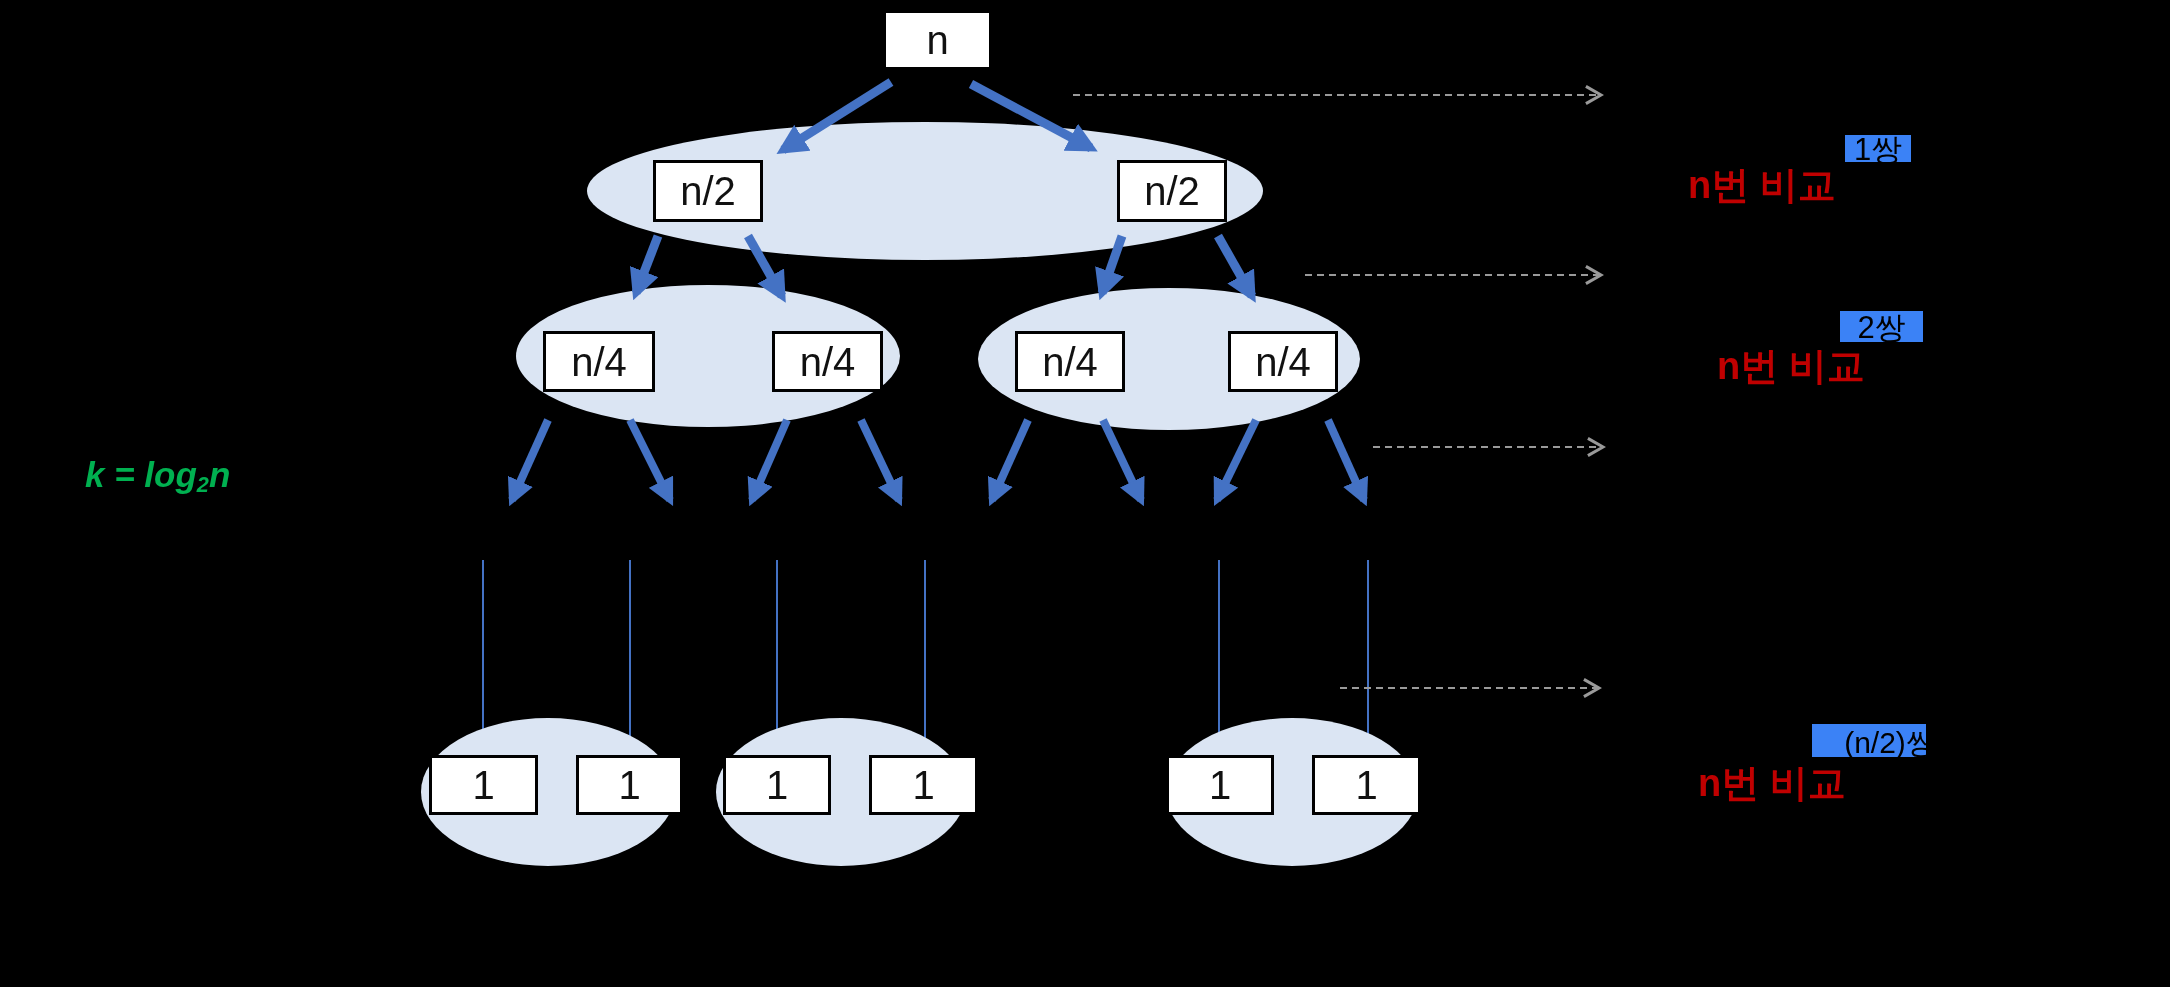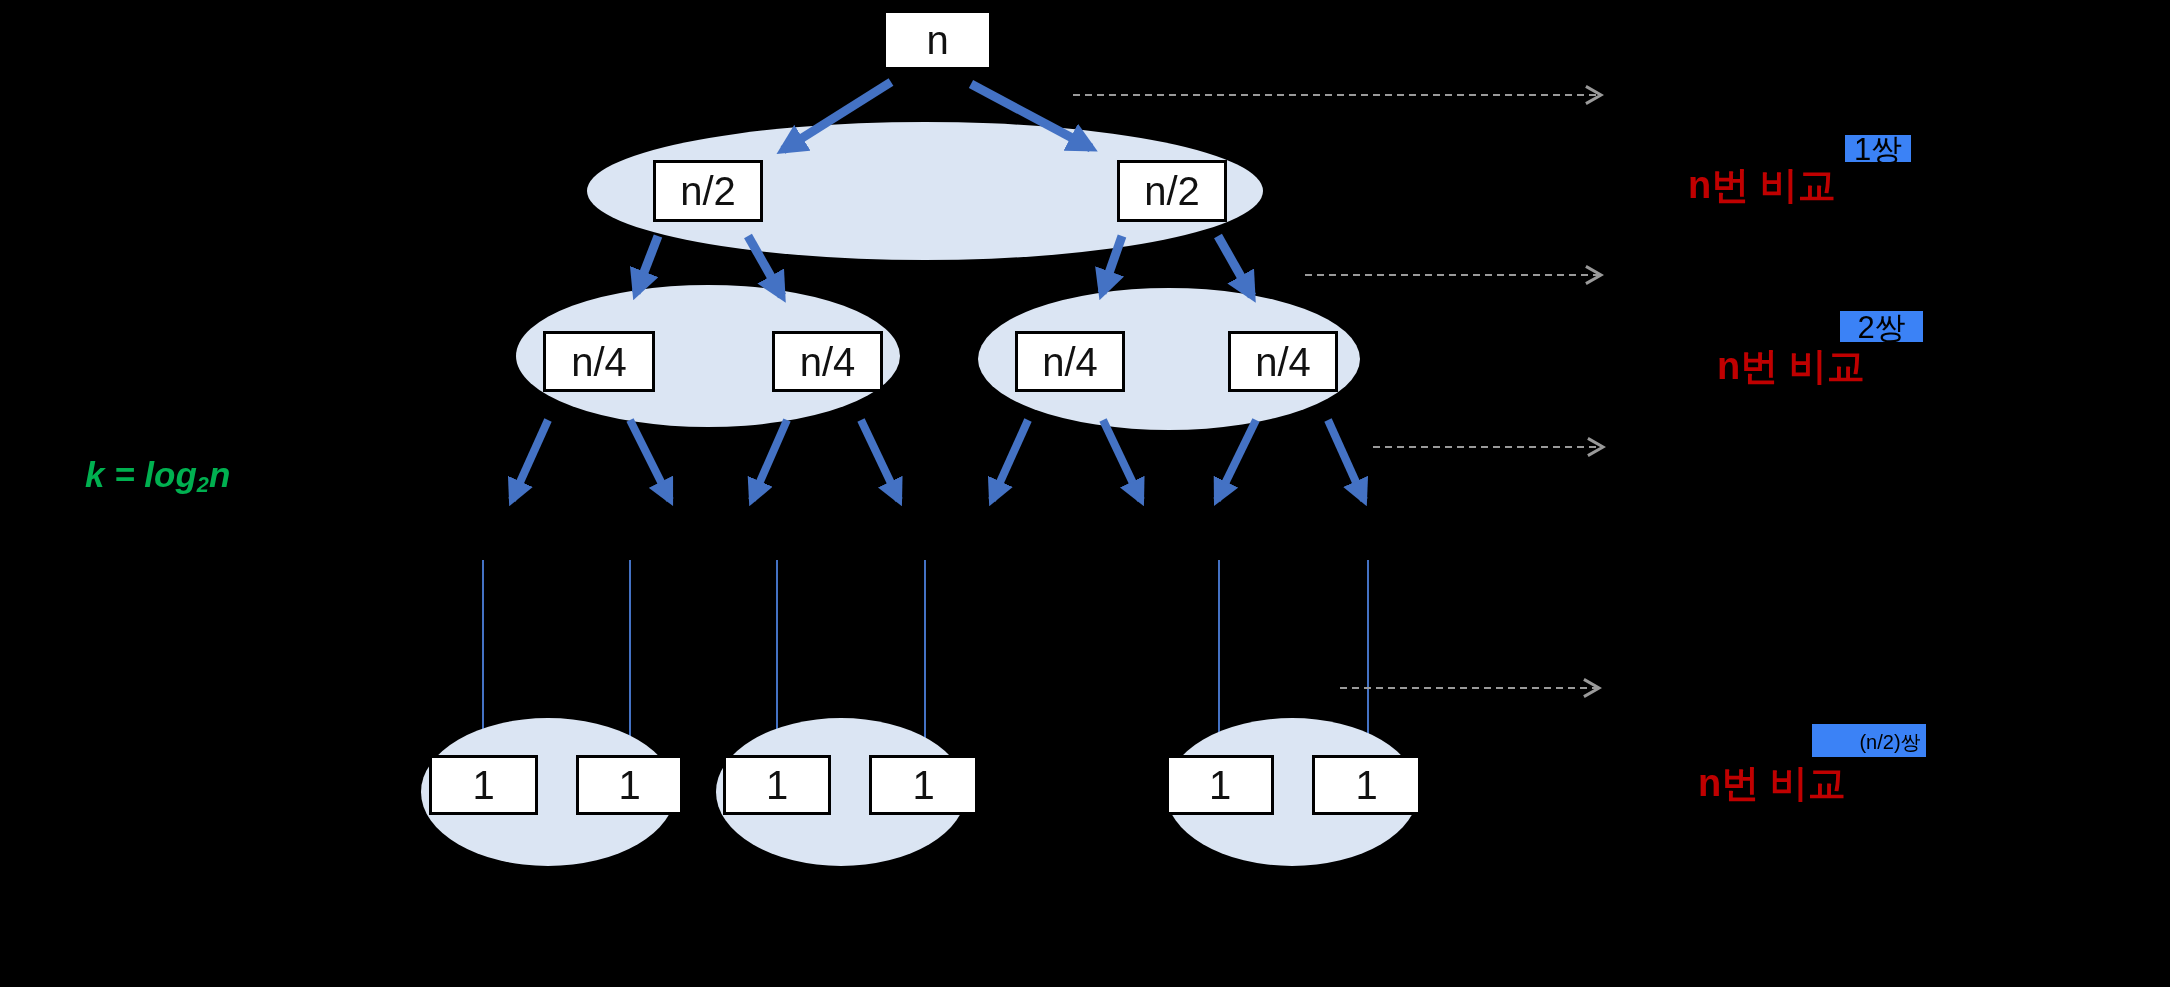--- a/index.html
+++ b/index.html
@@ -11,21 +11,21 @@
   .node{
     position:absolute;background:#ffffff;border:3px solid #000000;
     box-sizing:border-box;display:flex;align-items:center;justify-content:center;
     font-size:40px;color:#111;line-height:1;
   }
   .pair{
     position:absolute;background:#3b82f6;display:flex;align-items:center;justify-content:center;
     color:#000;box-sizing:border-box;
   }
   .pair span{font-size:31px;line-height:0.98;white-space:nowrap;transform:translateY(2px);}
-  .pair.small span{font-size:20px;margin-left:42px;}
+  .pair.small span{font-size:30px;margin-left:42px;}
   .red-label{
     position:absolute;width:220px;text-align:left;color:#c00000;font-weight:bold;
     font-size:38px;line-height:1;white-space:nowrap;
   }
   .formula{
     position:absolute;color:#00b050;font-weight:bold;font-size:35px;line-height:1;white-space:nowrap;font-style:italic;
   }
   .formula .sub{font-size:0.62em;vertical-align:-0.25em;}
 </style>
 </head>

